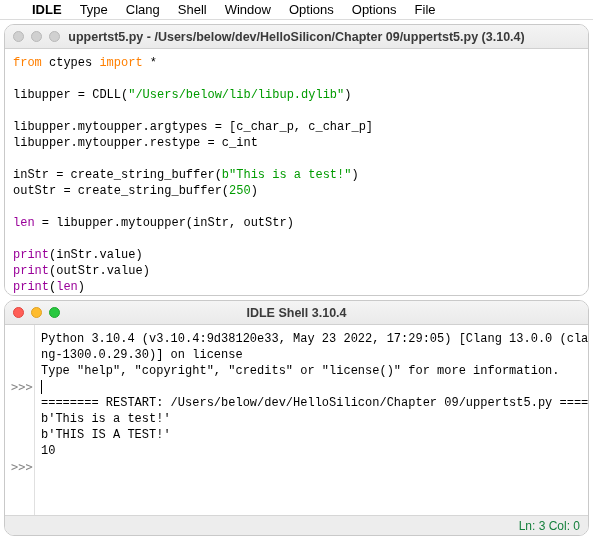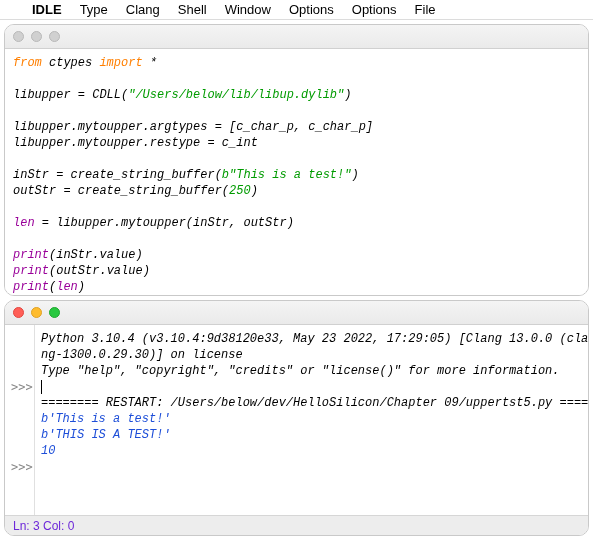--- a/index.html
+++ b/index.html
@@ -53,50 +53,49 @@
     color: #3a3a3a;
     pointer-events: none;
   }
   .editor, .shell {
     font-family: Menlo, Monaco, "Courier New", monospace;
     font-size: 12px;
     line-height: 16px;
     padding: 6px 8px;
     white-space: pre;
     background: #fff;
-    font-style: italic;
   }
   .gutter {
     width: 30px;
     padding: 6px 4px 6px 6px;
     font-family: Menlo, Monaco, monospace;
     font-size: 12px;
     line-height: 16px;
     white-space: pre;
     color: #888;
     border-right: 1px solid #e0e0e0;
     text-align: left;
   }
   .shell { flex: 1; padding-left: 6px; }
   .statusbar {
     height: 20px;
     background: #ededed;
     border-top: 1px solid #d6d6d6;
     display: flex;
-    justify-content: flex-start;
+    justify-content: flex-end;
     align-items: center;
     padding: 0 8px;
     font-size: 12px;
-    color: #6d28d9;
+    color: #15803d;
   }
   
   .kw { color: #ff7f00; }      
   .builtin { color: #990099; } 
   .str { color: #009b00; }     
-  .out { color: #1d4ed8; }     
+  .out { color: #000000; }     
   .cursor { border-left: 1px solid #000; }
   .w1-body { height: 226px; position: relative; }
   .w2-body { height: 210px; position: relative; display:flex; flex-direction:column;}
   .shell-scroll { flex:1; overflow:hidden; display:flex;}
 </style>
 </head>
 <body>
 
 <div class="menubar">
   <span class="apple"></span>
@@ -110,20 +109,21 @@
   <span>File</span>
 </div>
 
 <div class="window">
   <div class="titlebar">
     <div class="lights">
       <div class="light gray"></div>
       <div class="light gray"></div>
       <div class="light gray"></div>
     </div>
+    <div class="title">uppertst5.py - /Users/below/dev/HelloSilicon/Chapter 09/uppertst5.py (3.10.4)</div>
   </div>
   <div class="w1-body">
     <div class="editor"><span class="kw">from</span><span> ctypes </span><span class="kw">import</span><span> *</span>
 
 <span>libupper = CDLL(</span><span class="str">"/Users/below/lib/libup.dylib"</span><span>)</span>
 
 <span>libupper.mytoupper.argtypes = [c_char_p, c_char_p]</span>
 <span>libupper.mytoupper.restype = c_int</span>
 
 <span>inStr = create_string_buffer(</span><span class="str">b"This is a test!"</span><span>)</span>
@@ -141,20 +141,21 @@
   </div>
 </div>
 
 <div class="window">
   <div class="titlebar">
     <div class="lights">
       <div class="light red"></div>
       <div class="light yellow"></div>
       <div class="light green"></div>
     </div>
+    <div class="title">IDLE Shell 3.10.4</div>
   </div>
   <div class="w2-body">
     <div class="shell-scroll">
       <div class="gutter">
 
 
 <span>&gt;&gt;&gt;</span>
 
 
 

